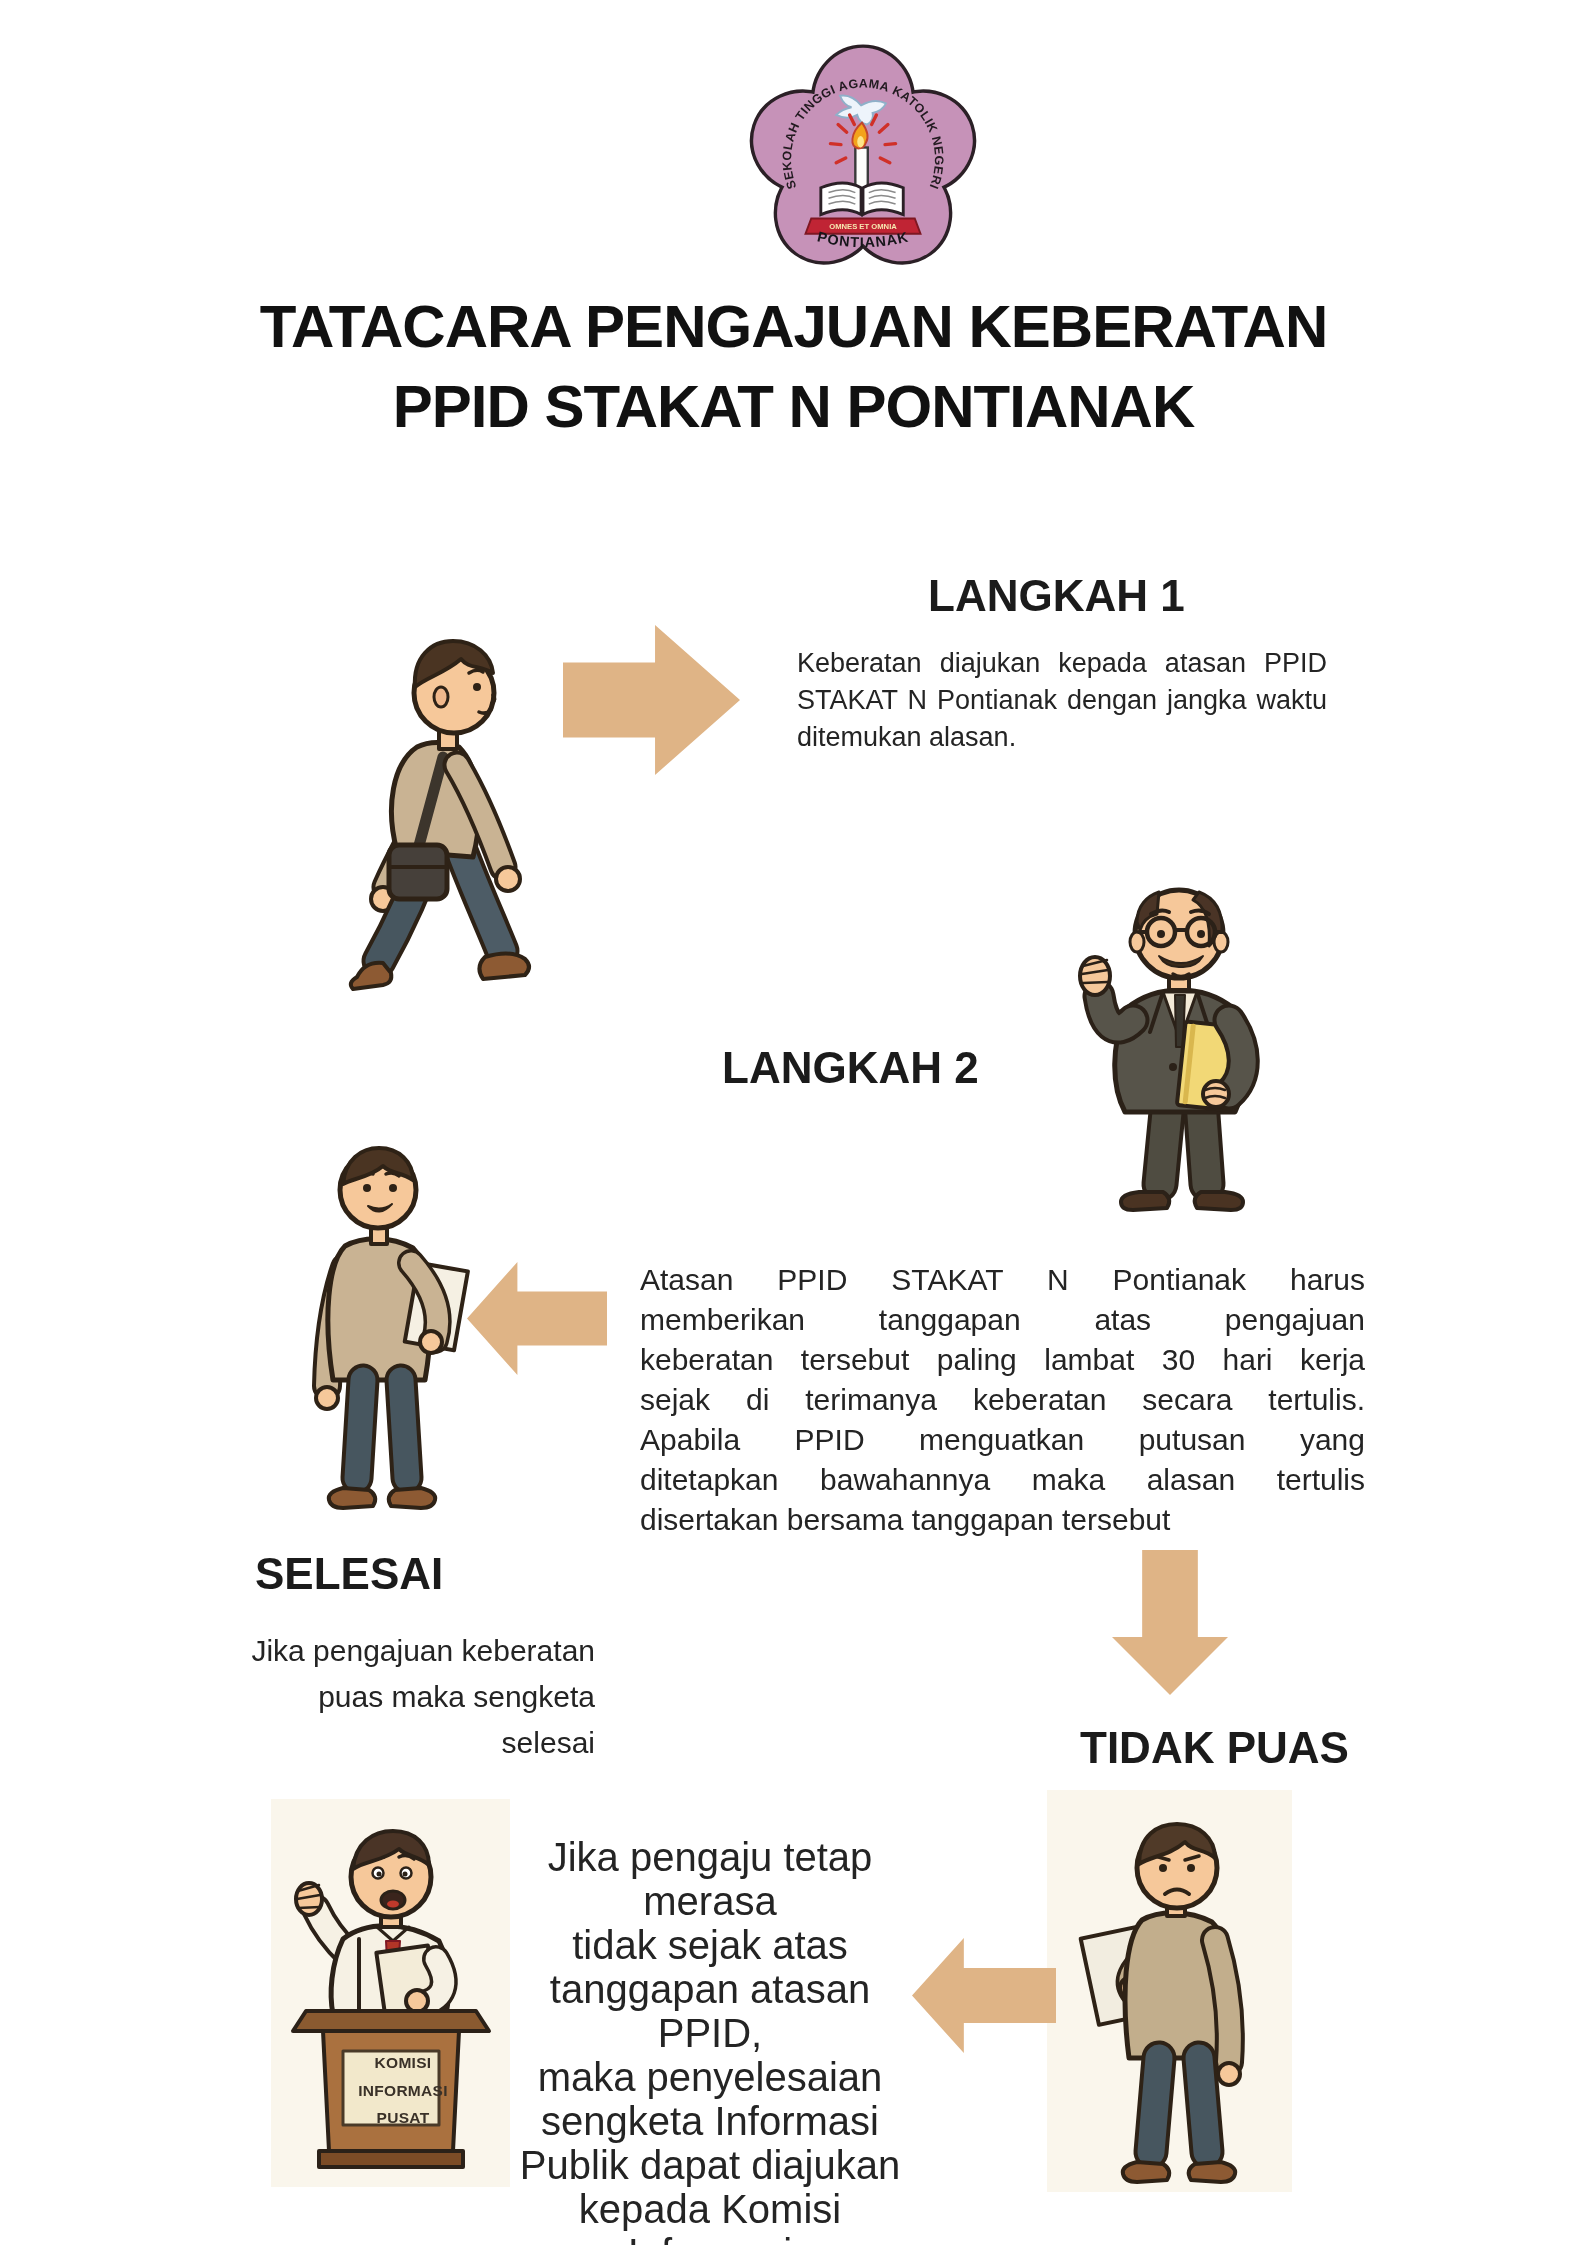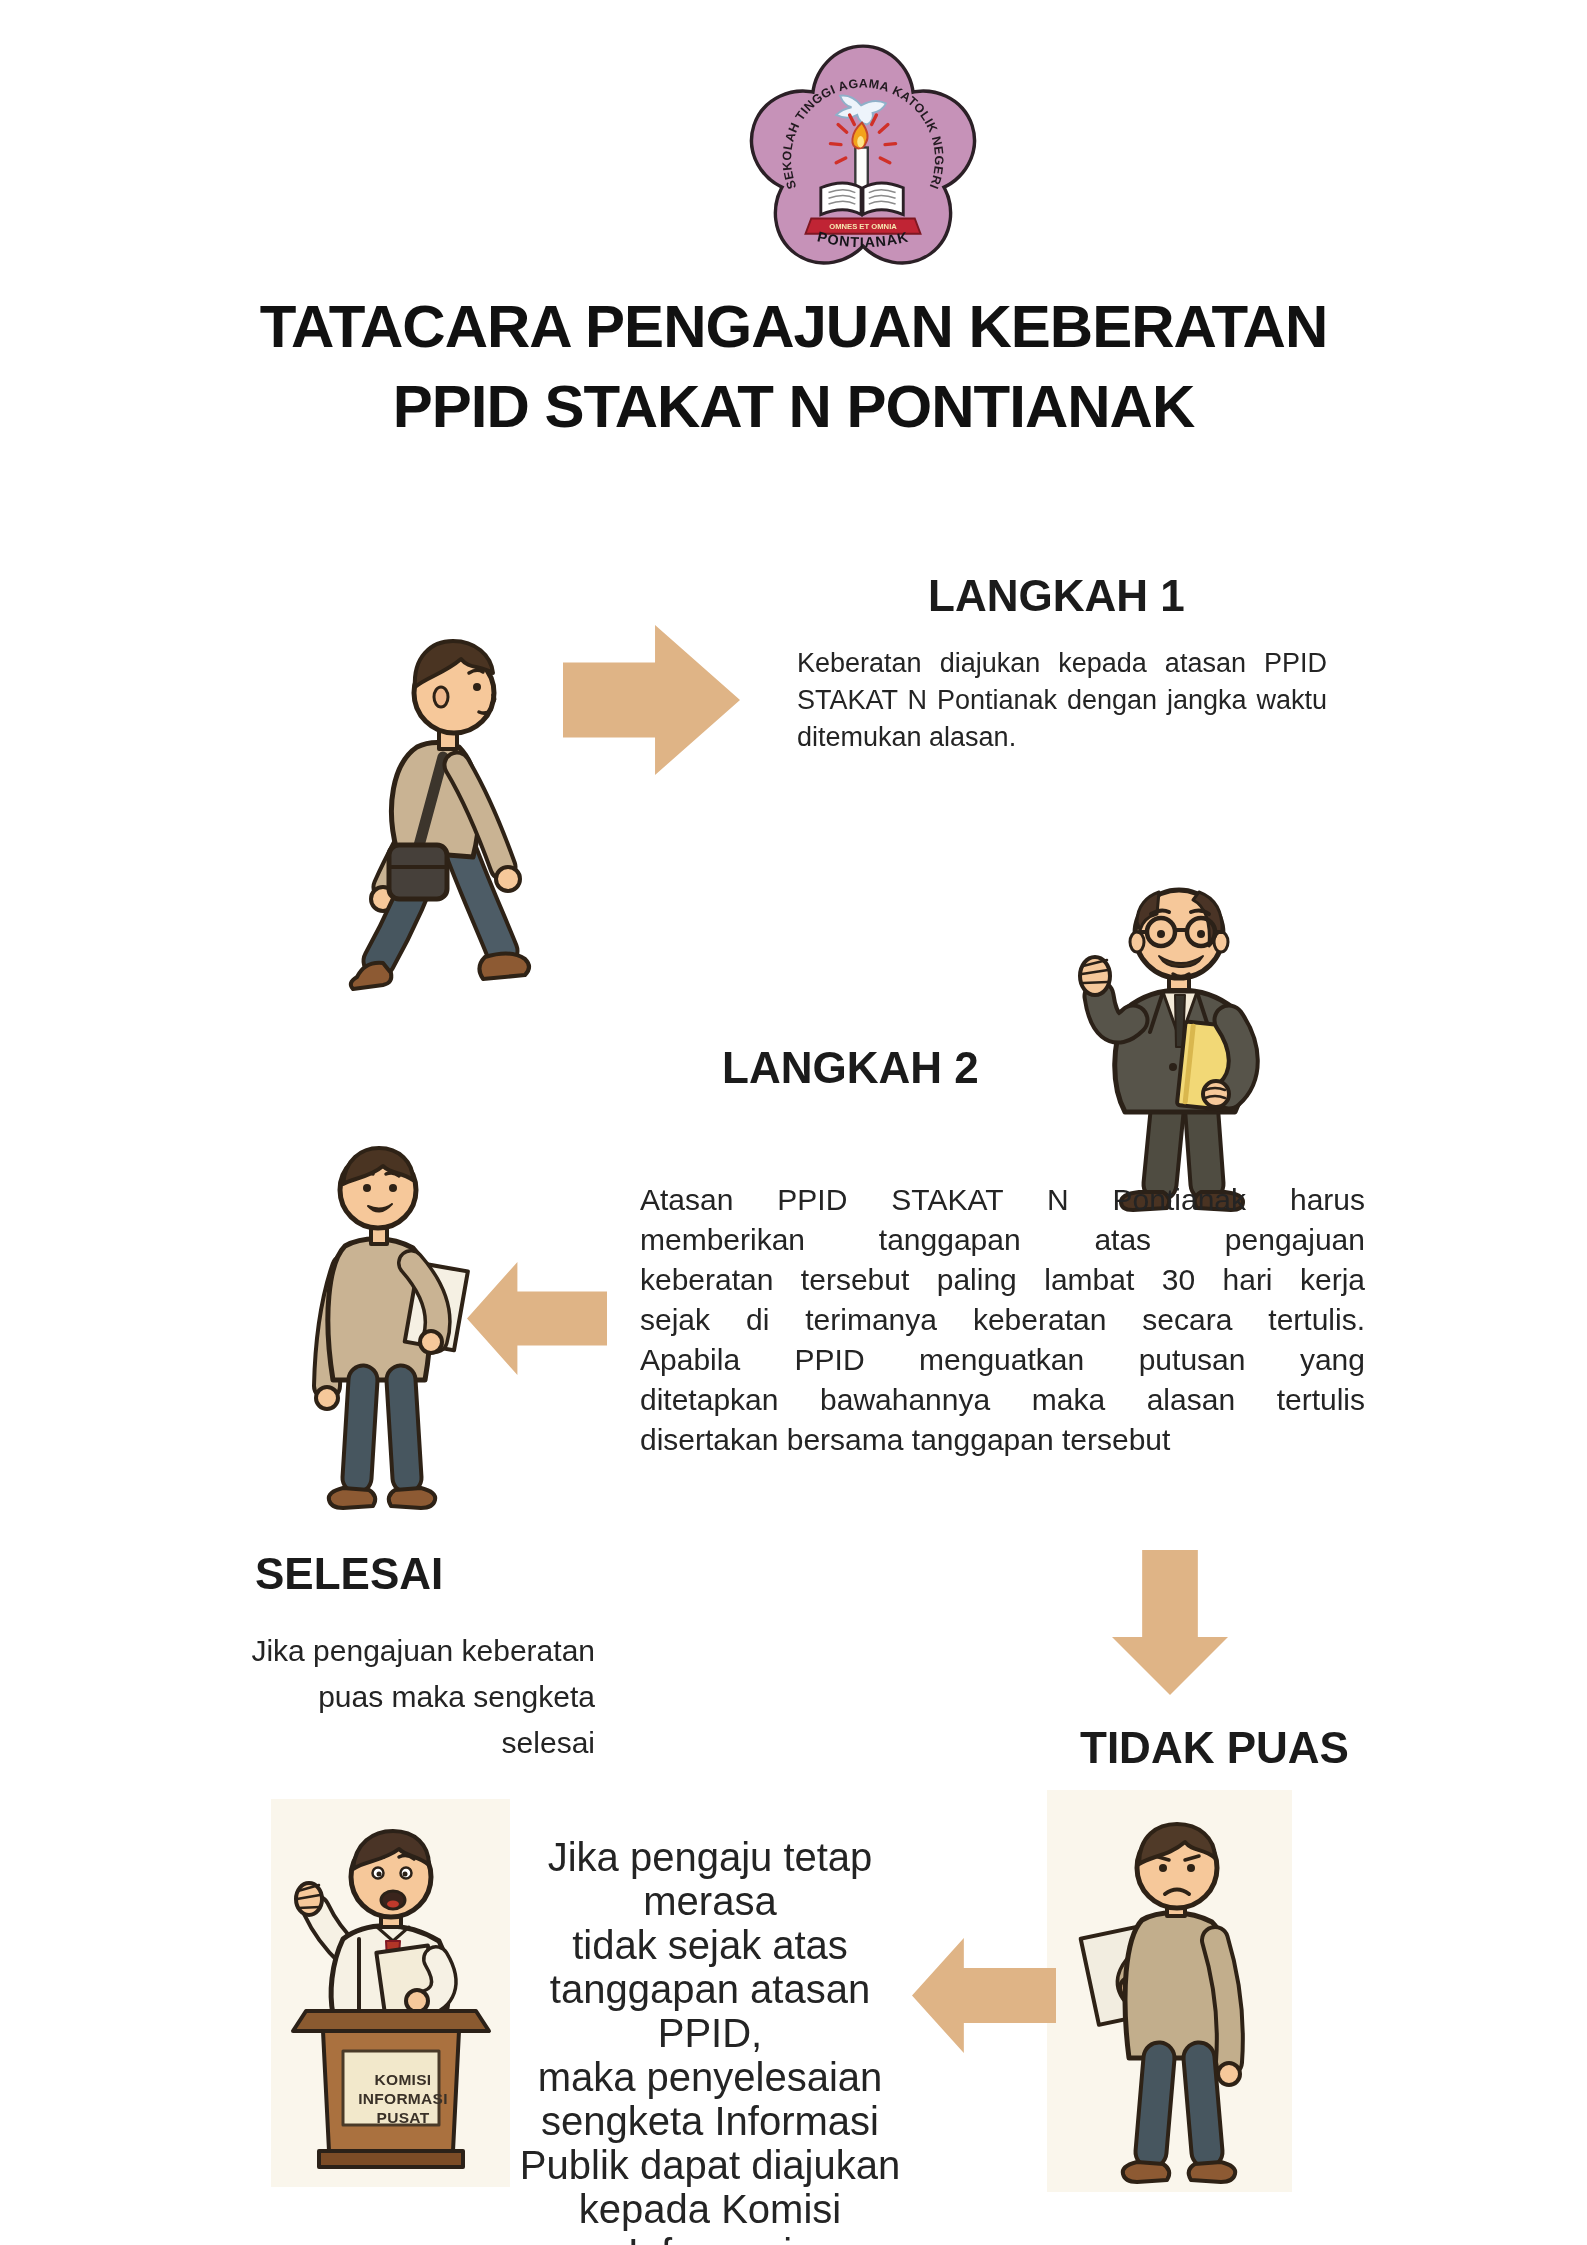--- a/index.html
+++ b/index.html
@@ -26,21 +26,21 @@
   .left-lines > div{text-align:right;}
   .arrow{position:absolute;background:var(--arrow,#dfb486);}
   .arrow-right{clip-path:polygon(0% 25%,52% 25%,52% 0%,100% 50%,52% 100%,52% 75%,0% 75%);}
   .arrow-left{clip-path:polygon(100% 26%,36% 26%,36% 0%,0% 50%,36% 100%,36% 74%,100% 74%);}
   .arrow-down{clip-path:polygon(26% 0%,74% 0%,74% 60%,100% 60%,50% 100%,0% 60%,26% 60%);}
   .panel{position:absolute;background:var(--panel-cream,#faf6ec);}
   .fig{display:block;width:100%;height:100%;}
   .sign-text{
     position:absolute;left:72px;top:254px;width:120px;height:74px;
     font-size:15.5px;line-height:19px;font-weight:700;color:#3a3128;
-    display:flex;flex-direction:column;justify-content:flex-end;text-align:center;
+    display:flex;flex-direction:column;justify-content:space-between;text-align:center;
     letter-spacing:0.3px;
   }
 </style>
 </head>
 <body>
 
 <div class="page">
 
   <div class="abs" style="left:748px;top:44px;width:230px;height:230px;">
     <svg class="fig" viewBox="0 0 240 240">
@@ -183,21 +183,21 @@
         <circle cx="108" cy="72" r="4" fill="#2b2118"></circle>
         <circle cx="148" cy="72" r="4" fill="#2b2118"></circle>
         <path d="M98,52 q10,-6 18,-2 M138,50 q10,-4 18,2" stroke="#2b2118" stroke-width="4" fill="none"></path>
         <path d="M106,94 Q128,108 150,94 Q143,106 128,105 Q113,106 106,94 Z" fill="#3a2a1a" stroke="#2b2118" stroke-width="2"></path>
         <path d="M120,112 q8,5 16,0" stroke="#2b2118" stroke-width="3.5" fill="none"></path>
       </g>
     </svg>
   </div>
 
   <div class="h" style="left:722px;top:1046px;">LANGKAH 2</div>
-  <div class="body-txt lines justify-lines" style="left:640px;top:1180px;width:725px;font-size:30px;line-height:40px;">
+  <div class="body-txt lines justify-lines" style="left:640px;top:1260px;width:725px;font-size:30px;line-height:40px;">
       <div>Atasan PPID STAKAT N Pontianak harus</div>
       <div>memberikan tanggapan atas pengajuan</div>
       <div>keberatan tersebut paling lambat 30 hari kerja</div>
       <div>sejak di terimanya keberatan secara tertulis.</div>
       <div>Apabila PPID menguatkan putusan yang</div>
       <div>ditetapkan bawahannya maka alasan tertulis</div>
       <div>disertakan bersama tanggapan tersebut</div>
     </div>
 
   <div class="abs" style="left:283px;top:1118px;width:200px;height:400px;">

